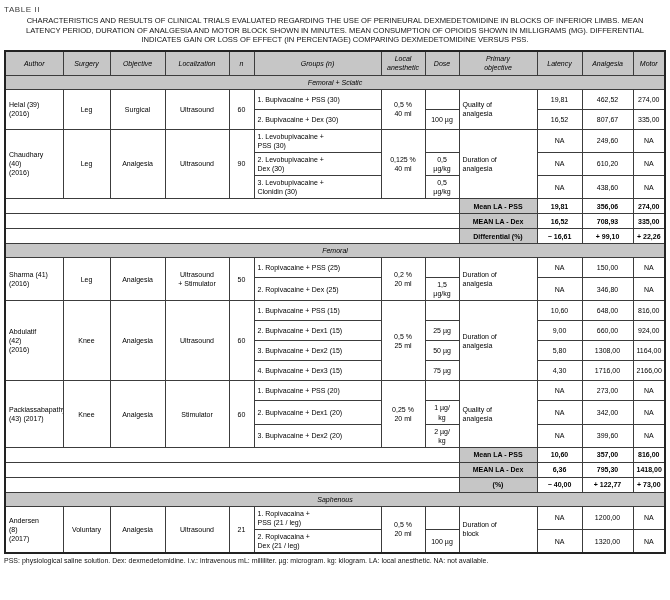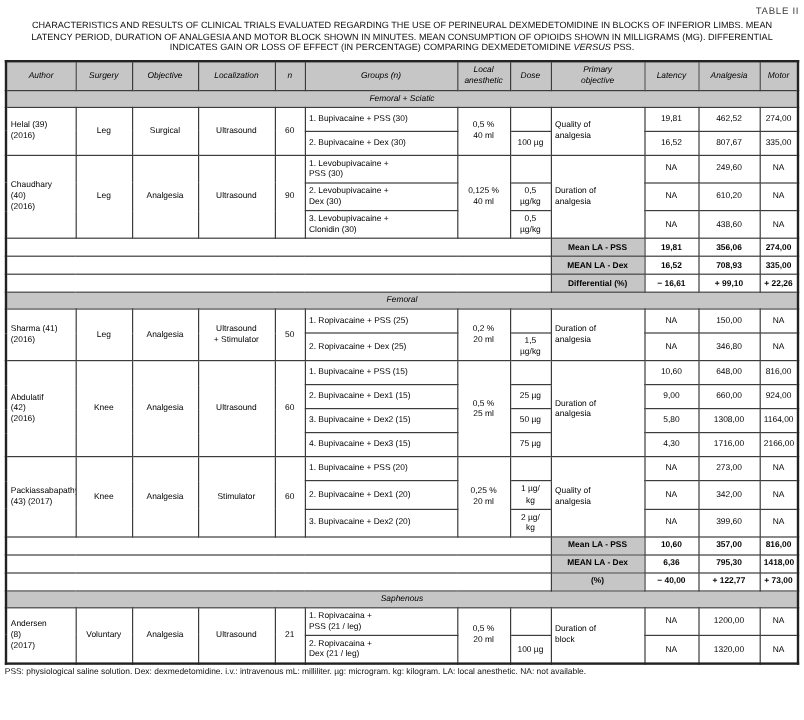--- a/index.html
+++ b/index.html
@@ -5,34 +5,34 @@
   * { box-sizing: border-box; margin: 0; padding: 0; }
   html, body { background: #ffffff; }
   body {
     width: 670px; height: 600px;
     padding: 5px 4px 0 4px;
     font-family: "Liberation Sans", sans-serif;
     color: #000;
     overflow: hidden;
   }
   .tbl-title {
-    text-align: right;
+    text-align: left;
     font-size: 8px;
     letter-spacing: .6px;
     color: #3a3a3a;
     margin-bottom: 2px;
   }
   .tbl-caption {
     text-align: center;
     font-size: 7.6px;
     line-height: 1.28;
     margin: 0 6px 5px 6px;
     color: #111;
   }
-  .ital { font-style: italic; }
+  .ital { }
   table.trials {
     width: 662px;
     table-layout: fixed;
     border-collapse: collapse;
     border: 2px solid #222;
   }
   .trials col:nth-child(1){width:58px}
   .trials col:nth-child(2){width:47px}
   .trials col:nth-child(3){width:55px}
   .trials col:nth-child(4){width:64px}

